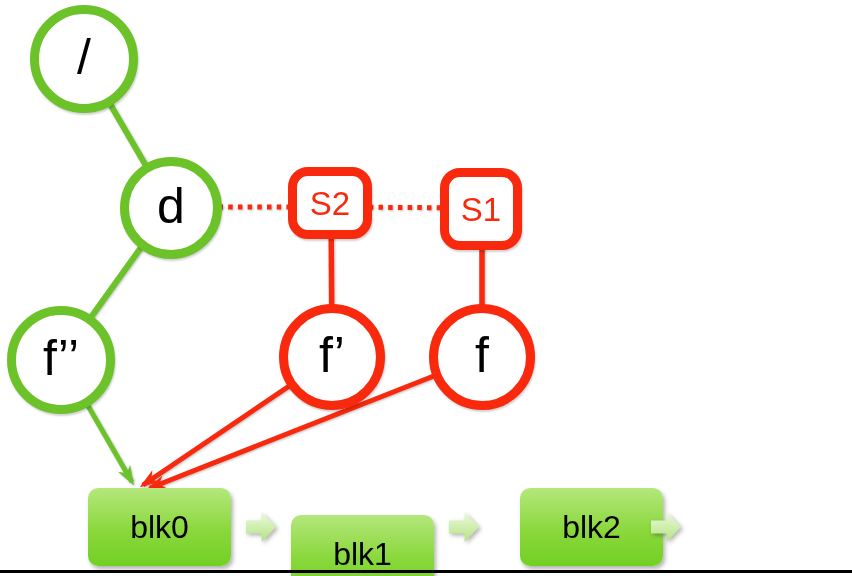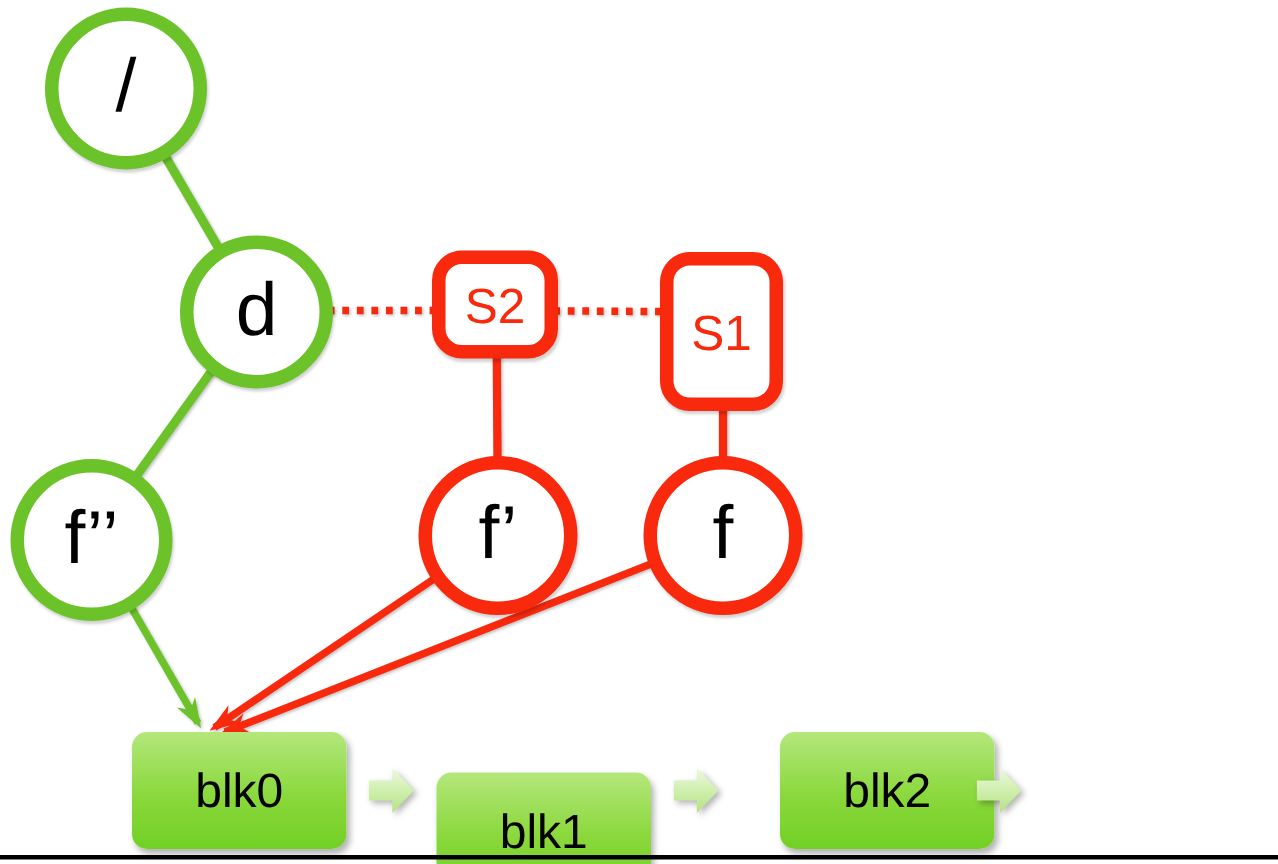--- a/index.html
+++ b/index.html
@@ -99,21 +99,21 @@
   </div>
 
   <div class="node circle green" style="left:7px;top:306px;width:108px;height:108px;">
     <span class="node-label">f’’</span>
   </div>
 
   <div class="node snap red" style="left:288px;top:167px;width:84px;height:72px;text-align:right;">
     <span class="snap-label">S2</span>
   </div>
 
-  <div class="node snap red" style="left:440px;top:168px;width:82px;height:106px;">
+  <div class="node snap red" style="left:440px;top:168px;width:82px;height:82px;">
     <span class="snap-label">S1</span>
   </div>
 
   <div class="node circle red" style="left:279px;top:304px;width:106px;height:106px;">
     <span class="node-label">f’</span>
   </div>
 
   <div class="node circle red" style="left:429px;top:304px;width:106px;height:106px;">
     <span class="node-label">f</span>
   </div>

